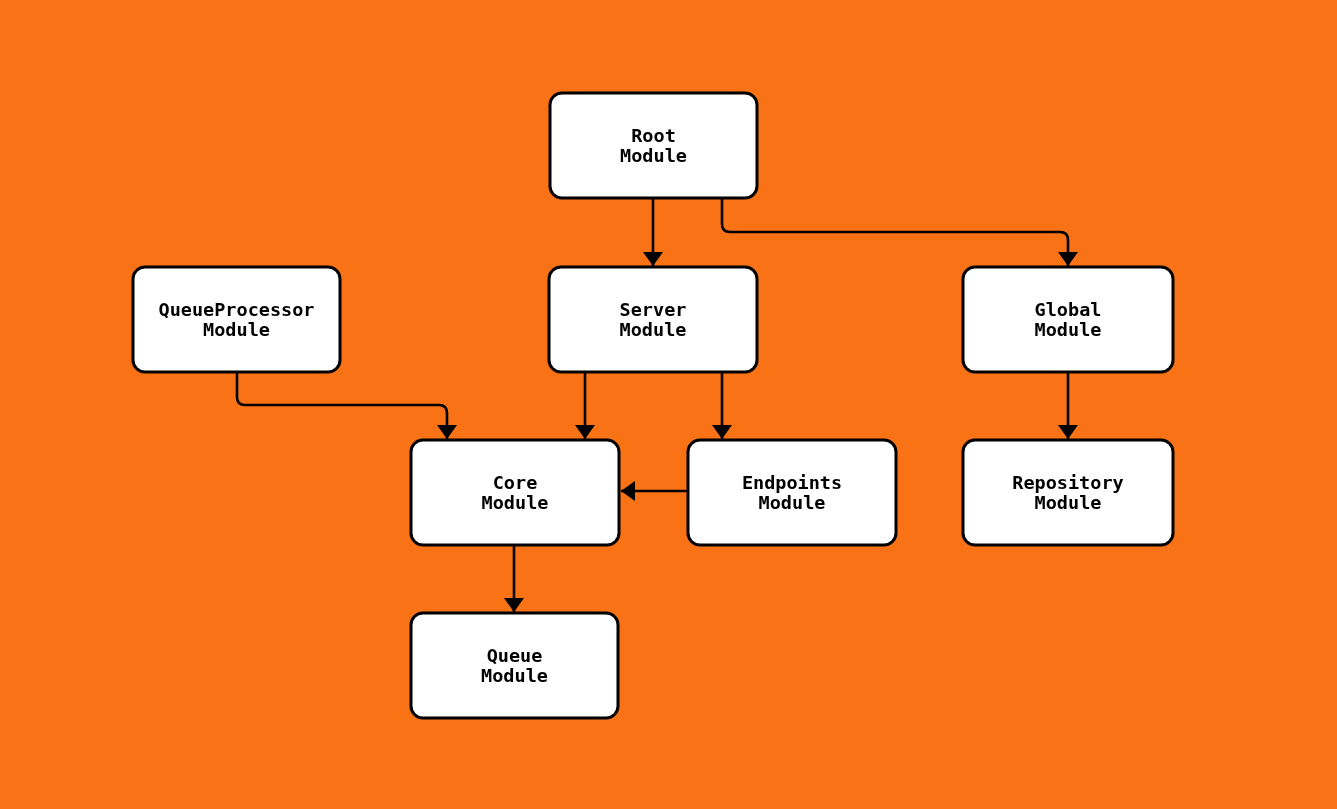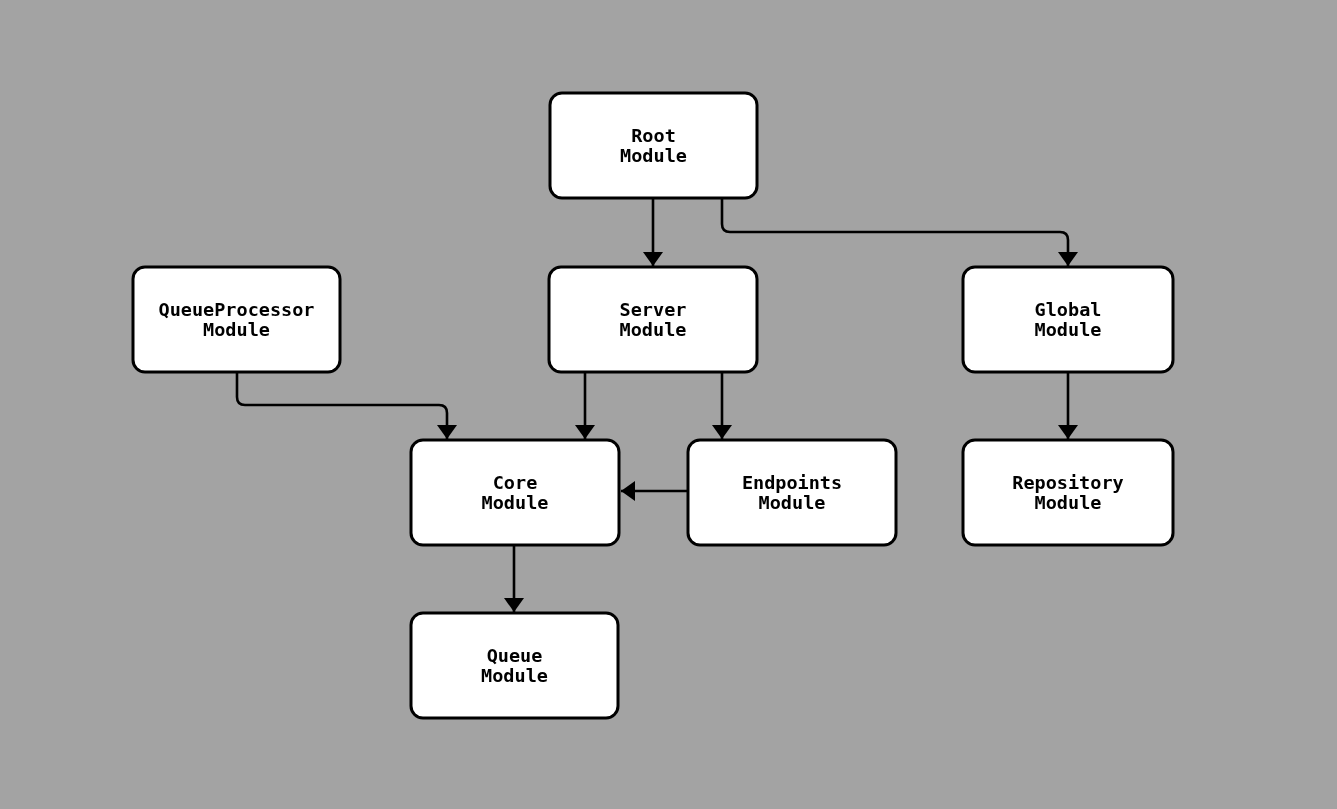--- a/index.html
+++ b/index.html
@@ -4,21 +4,21 @@
 <style>
   html, body {
     margin: 0;
     padding: 0;
     background: #ffffff;
   }
   .stage {
     position: relative;
     width: 1337px;
     height: 809px;
-    background: #a3a3a3;
+    background: #f97316;
     overflow: hidden;
   }
   svg {
     display: block;
   }
   .node-box {
     fill: #ffffff;
     stroke: #000000;
     stroke-width: 3;
   }

